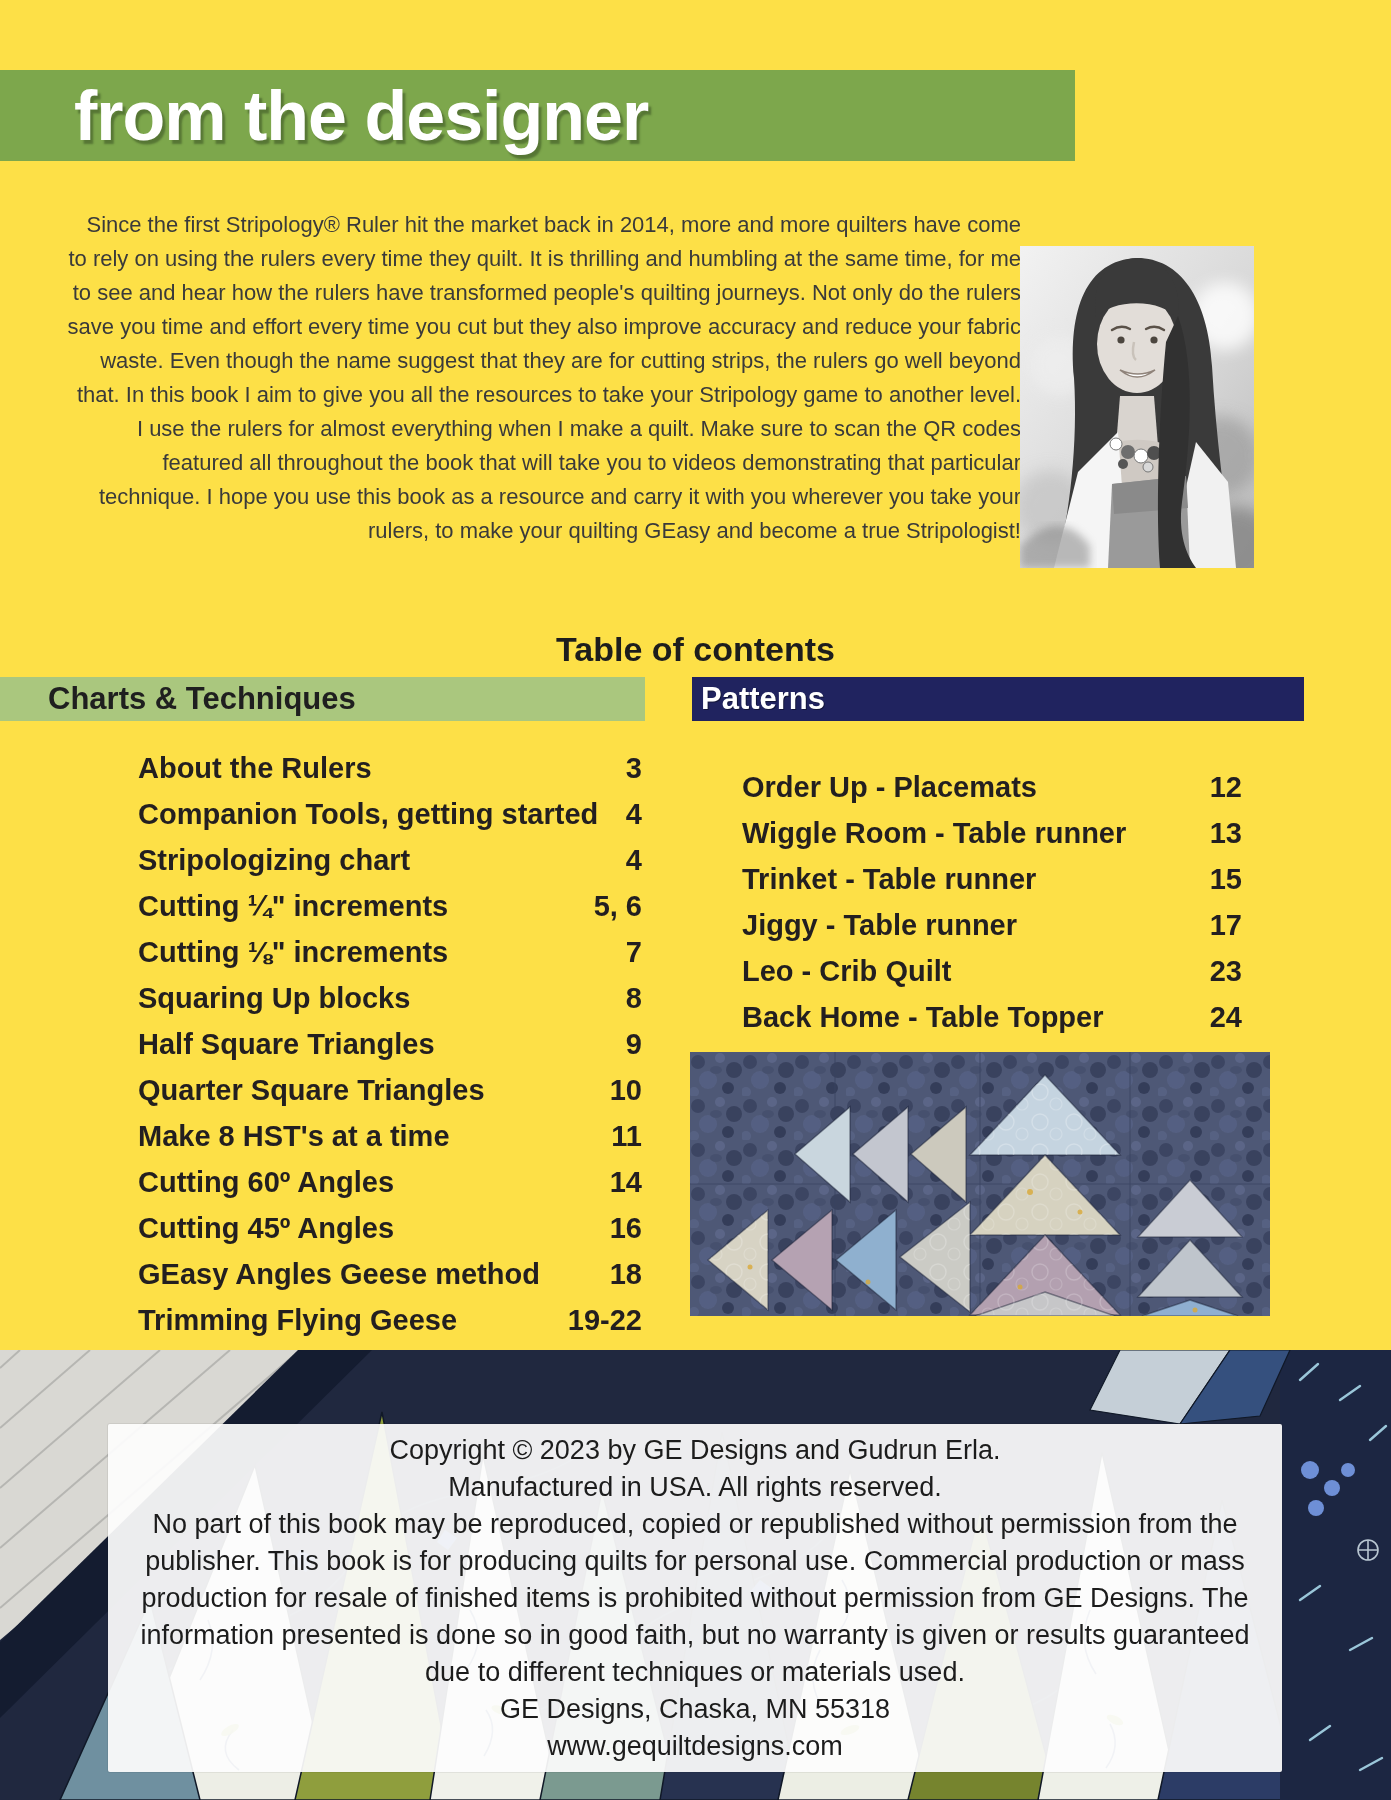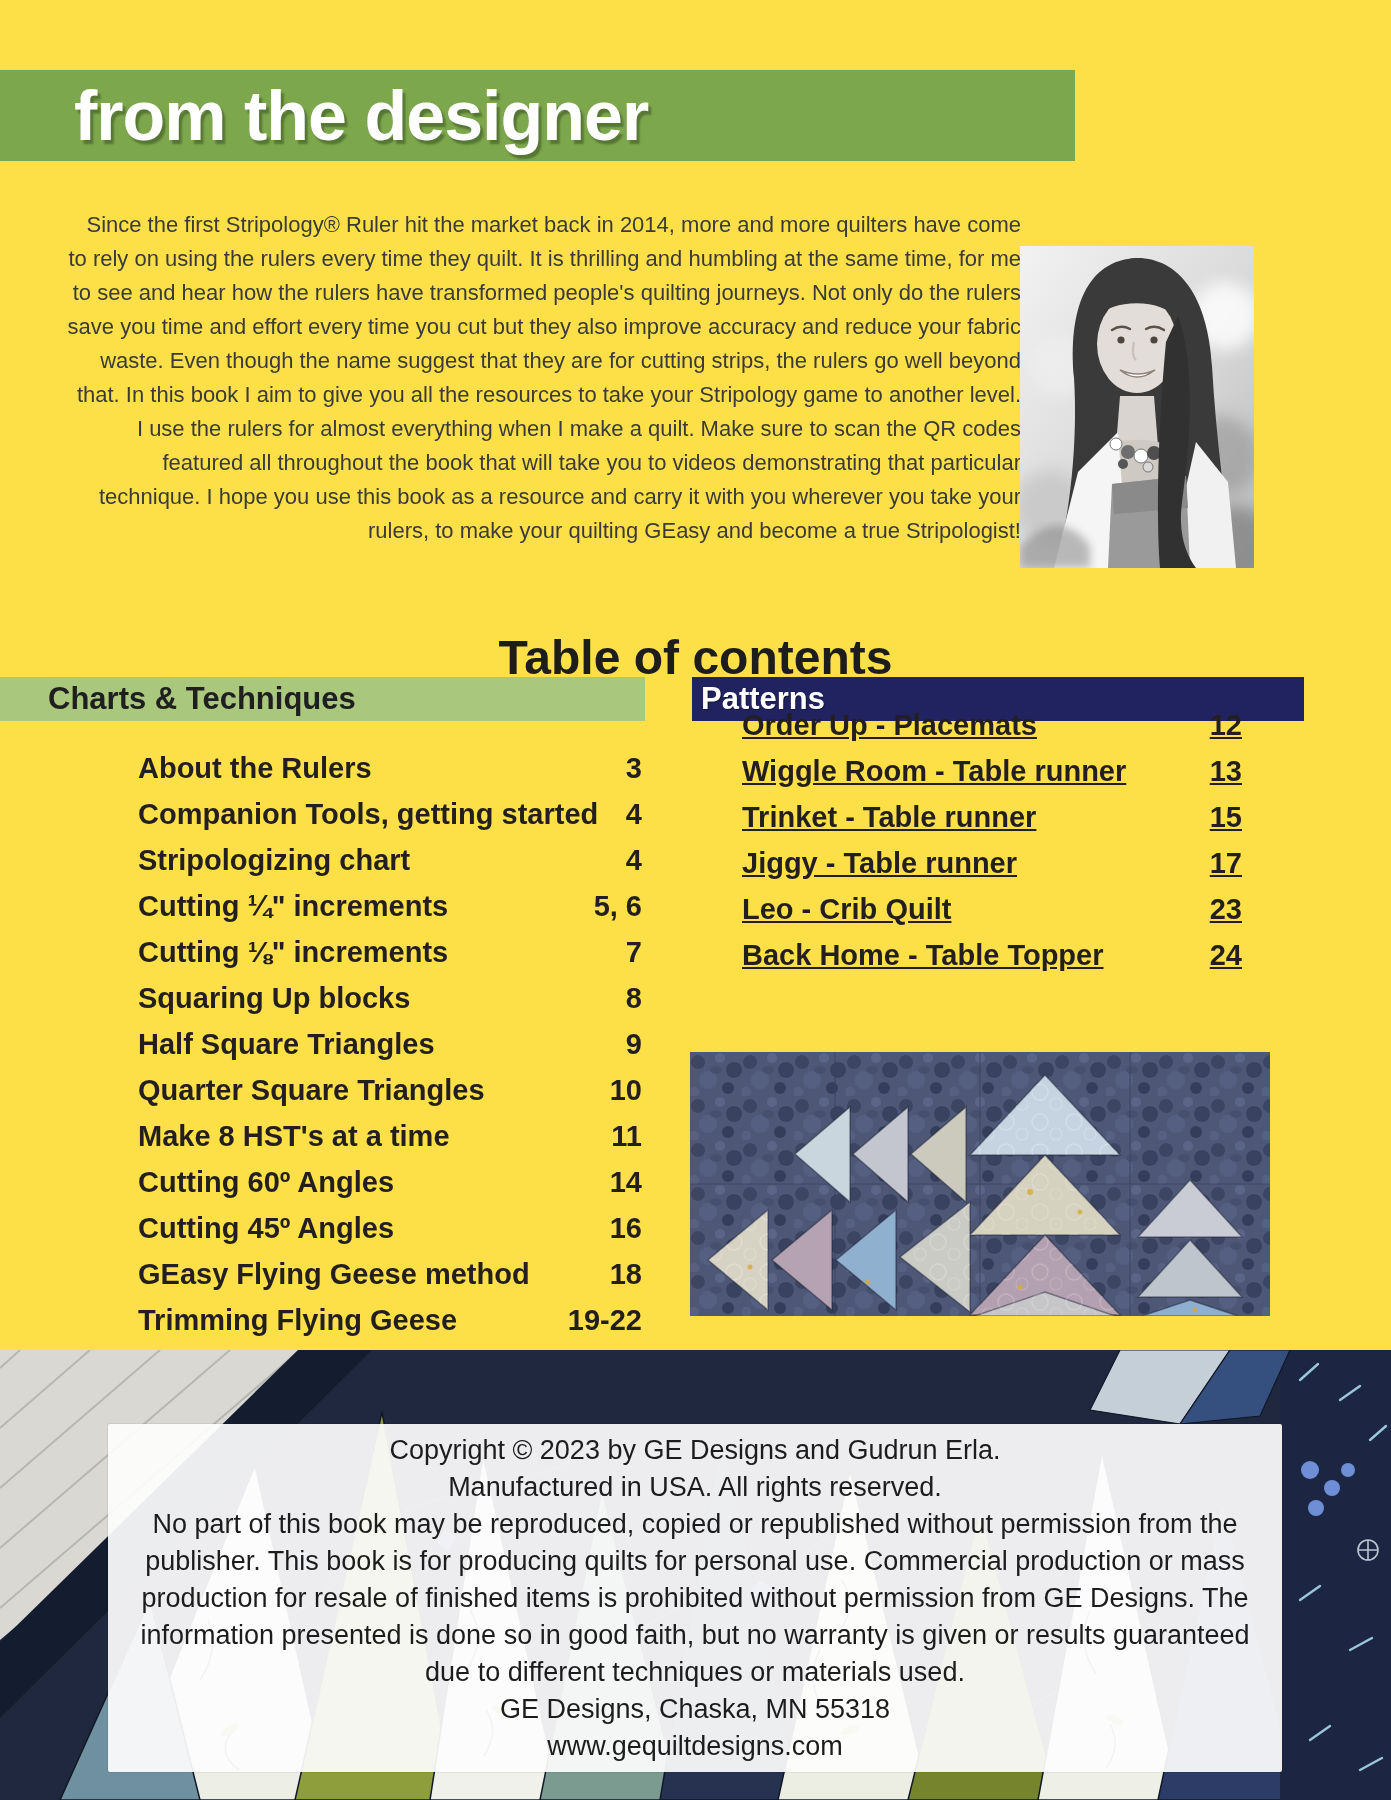--- a/index.html
+++ b/index.html
@@ -12,31 +12,31 @@
   .top-band h1{margin:0;padding:6px 0 0 74px;font-size:70px;line-height:80px;font-weight:bold;
                letter-spacing:-1px;color:#ffffff;text-shadow:3px 4px 2px rgba(40,60,25,0.45);}
 
   
   .intro-text{position:absolute;left:66px;top:186px;width:955px;font-size:22px;line-height:34px;
               color:#3a3a3a;text-align:right;}
   .portrait{position:absolute;left:1020px;top:246px;width:234px;height:322px;overflow:hidden;}
 
   
   .toc-title{position:absolute;left:0;top:630px;width:1391px;margin:0;text-align:center;
-             font-size:48px;font-weight:bold;color:#1d1d1d;}
+             font-size:34px;font-weight:bold;color:#1d1d1d;}
   .sec-band{position:absolute;top:677px;height:44px;display:flex;align-items:center;}
   .sec-band.green{left:0;width:645px;background:#AAC77E;}
   .sec-band.green span{padding-left:48px;font-size:31px;font-weight:bold;color:#1f1f1f;}
   .sec-band.navy{left:692px;width:612px;background:#20235F;}
   .sec-band.navy span{padding-left:9px;font-size:31px;font-weight:bold;color:#ffffff;
                       text-shadow:1px 1px 0 rgba(0,0,0,.4);}
 
   ul.toc-list{list-style:none;margin:0;padding:0;position:absolute;}
   ul.toc-list.left{left:90px;top:745px;width:552px;}
-  ul.toc-list.right{left:694px;top:702px;width:548px;text-decoration:underline;}
+  ul.toc-list.right{left:694px;top:764px;width:548px;}
   ul.toc-list li{height:46px;display:flex;align-items:center;justify-content:space-between;
                  font-size:29px;font-weight:bold;color:#231f20;margin-left:48px;}
   ul.toc-list li .pg{text-align:right;white-space:nowrap;}
 
   .quilt-photo{position:absolute;left:690px;top:1052px;width:580px;height:264px;}
 
   
   .footer-band{position:absolute;left:0;top:1350px;width:1391px;height:450px;}
   .copyright-box{position:absolute;left:108px;top:1424px;width:1174px;height:348px;
                  background:rgba(253,253,253,0.93);border-radius:2px;
@@ -167,21 +167,21 @@
       </li>
     <li>
         <span class="lbl">Cutting 60º Angles</span>
         <span class="pg">14</span>
       </li>
     <li>
         <span class="lbl">Cutting 45º Angles</span>
         <span class="pg">16</span>
       </li>
     <li>
-        <span class="lbl">GEasy Flying Geese method</span>
+        <span class="lbl">GEasy Angles Geese method</span>
         <span class="pg">18</span>
       </li>
     <li>
         <span class="lbl">Trimming Flying Geese</span>
         <span class="pg">19-22</span>
       </li>
   </ul>
 
   <ul class="toc-list right">
     <li>

